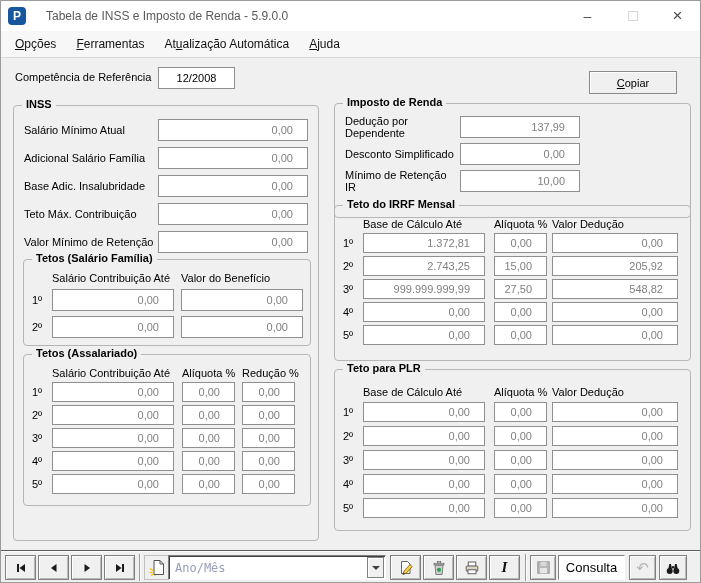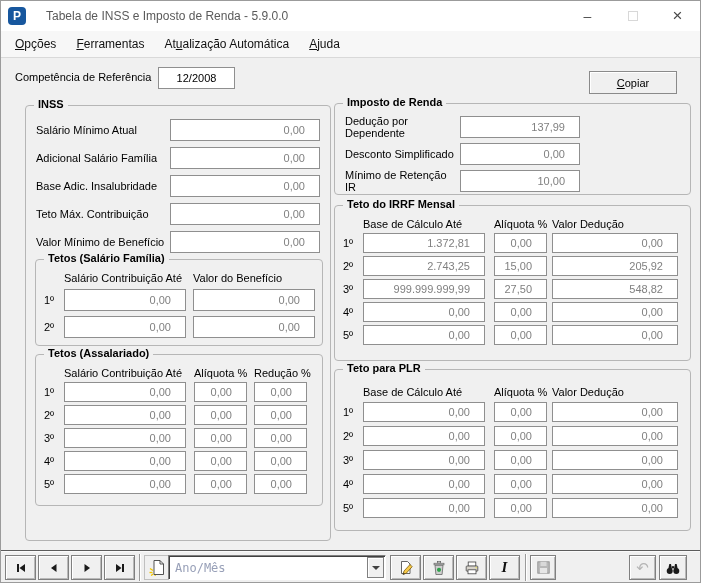--- a/index.html
+++ b/index.html
@@ -136,41 +136,41 @@
   <div class="client">
 
     <span class="abs" style="left:14px; top:13px;">Competência de Referência</span>
     <input class="comp-input" value="12/2008" style="">
     <div class="btn abs" style="left:588px; top:13px; width:88px; height:23px;">
       <span></span>
         <span class="accel">C</span>
         <span>opiar</span>
     </div>
 
-    <div class="groupbox" style="left:24px; top:47px; width:306px; height:436px;">
+    <div class="groupbox" style="left:12px; top:47px; width:306px; height:436px;">
       <span class="legend">INSS</span>
 
       <div class="frow">
           <span class="flabel">Salário Mínimo Atual</span>
           <span class="field">0,00</span>
         </div>
       <div class="frow">
           <span class="flabel">Adicional Salário Família</span>
           <span class="field">0,00</span>
         </div>
       <div class="frow">
           <span class="flabel">Base Adic. Insalubridade</span>
           <span class="field">0,00</span>
         </div>
       <div class="frow">
           <span class="flabel">Teto Máx. Contribuição</span>
           <span class="field">0,00</span>
         </div>
       <div class="frow">
-          <span class="flabel">Valor Mínimo de Benefício</span>
+          <span class="flabel">Valor Mínimo de Retenção</span>
           <span class="field">0,00</span>
         </div>
 
       <div class="groupbox sf" style="left:9px; top:146px; width:288px; height:87px;margin-top:7px;">
         <span class="legend">Tetos (Salário Família)</span>
         <div class="thead">
             <span class="ord"></span>
             <span class="colhdr w1">Salário Contribuição Até</span>
             <span class="colhdr w1 ml7">Valor do Benefício</span>
           </div>
@@ -220,21 +220,21 @@
           </div>
         <div class="trow">
             <span class="ord">5º</span>
             <span class="field w1">0,00</span>
             <span class="field w2 ml8">0,00</span>
             <span class="field w2 ml7">0,00</span>
           </div>
       </div>
     </div>
 
-    <div class="groupbox ir" style="left:333px; top:45px; width:357px; height:92px;">
+    <div class="groupbox ir" style="left:333px; top:45px; width:357px; height:115px;">
       <span class="legend">Imposto de Renda</span>
       <div class="frow" style="margin-top:12px;">
           <span class="flabel">Dedução por Dependente</span>
           <span class="field">137,99</span>
         </div>
       <div class="frow" style="margin-top:5px;">
           <span class="flabel">Desconto Simplificado</span>
           <span class="field">0,00</span>
         </div>
       <div class="frow" style="margin-top:5px;">
@@ -399,20 +399,21 @@
 
     <div class="tb-sep" style="left:524px;"></div>
 
     <div class="tb-btn" style="left:529px; width:26px;">
       <svg width="15" height="15" viewBox="0 0 15 15">
         <rect x="1.8" y="1.8" width="11.4" height="11.4" fill="#b9b9b9" stroke="#8a8a8a" stroke-width="0.8"></rect>
         <rect x="4.5" y="1.8" width="6" height="4.2" fill="#d9d9d9"></rect>
         <rect x="4" y="8" width="7" height="5.2" fill="#e6e6e6"></rect>
       </svg>
     </div>
+    <div class="status-box">Consulta</div>
     <div class="tb-btn" style="left:628px; width:27px;">
         <span class="undo-glyph">↶</span>
       </div>
     <div class="tb-btn" style="left:658px; width:28px;">
       <svg width="16" height="16" viewBox="0 0 16 16" fill="#1a1a1a">
         <path d="M3 10.5 L4.3 4 h1.7 L7.2 10.5 z"></path>
         <path d="M8.8 10.5 L10 4 h1.7 L13 10.5 z"></path>
         <rect x="6.8" y="6.2" width="2.4" height="2.2"></rect>
         <circle cx="4.7" cy="11" r="3"></circle>
         <circle cx="11.3" cy="11" r="3"></circle>

